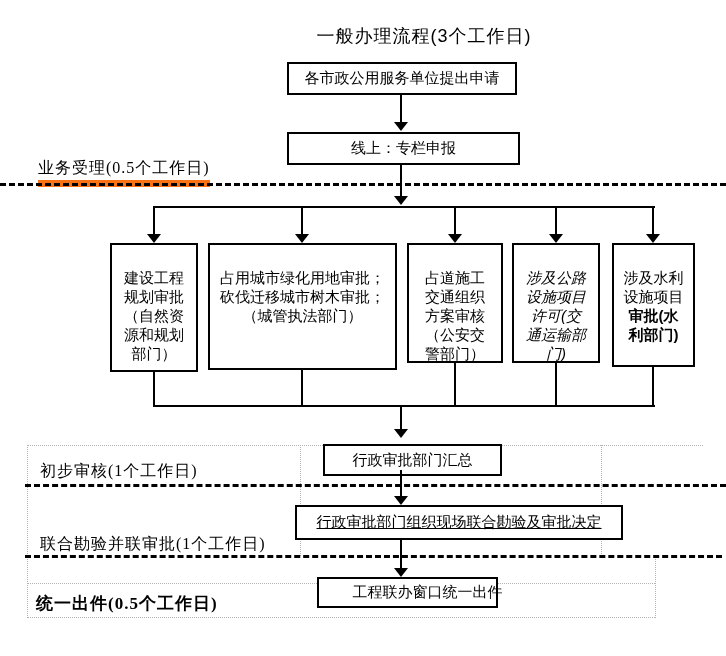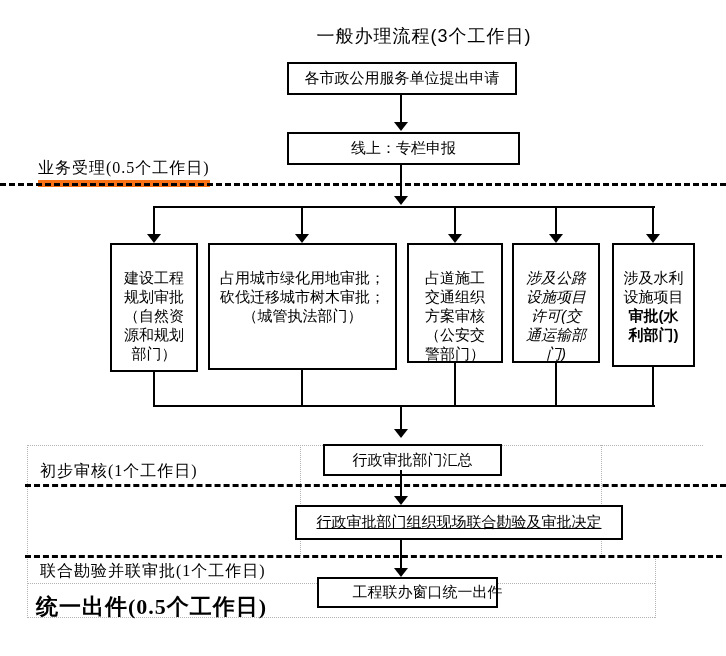--- a/index.html
+++ b/index.html
@@ -20,21 +20,21 @@
   .ln{position:absolute;background:#000;}
   .ah{position:absolute;width:0;height:0;border-left:7px solid transparent;border-right:7px solid transparent;border-top:9px solid #000;}
   .dash{position:absolute;height:0;border-top:3px dashed #000;}
   .dotH{position:absolute;height:0;border-top:1px dotted #b3b3b3;}
   .dotV{position:absolute;width:0;border-left:1px dotted #b3b3b3;}
   .stage{
     position:absolute;font-family:"Liberation Serif",serif;font-size:16px;
     white-space:nowrap;letter-spacing:1px;
   }
   .stage.u span{display:inline-block;border-bottom:7px solid #f97316;padding-bottom:1px;}
-  .stage.bold{font-weight:bold;font-size:22px;}
+  .stage.bold{font-weight:bold;font-size:17px;}
   .bold-part{font-weight:bold;}
 </style>
 </head>
 <body>
 
 <div class="canvas">
 
   <div class="dotH" style="left:27px;top:445px;width:676px;"></div>
   <div class="dotH" style="left:27px;top:583px;width:628px;"></div>
   <div class="dotH" style="left:27px;top:617px;width:628px;"></div>
@@ -127,21 +127,21 @@
   </div>
   <div class="dash" style="left:25px;top:484px;width:701px;"></div>
 
   <div class="ln" style="left:400px;top:470px;width:2px;height:26px;"></div>
   <div class="ah" style="left:394px;top:496px;"></div>
 
   <div class="box oneline" style="left:295px;top:505px;width:328px;height:35px;text-decoration:underline;">
     <span>行政审批部门组织现场联合勘验及审批决定</span>
   </div>
 
-  <div class="stage" style="left:40px;top:534px;margin-top:27px;">
+  <div class="stage" style="left:40px;top:534px;">
     <span>联合勘验并联审批(1个工作日)</span>
   </div>
   <div class="dash" style="left:25px;top:555px;width:697px;"></div>
 
   <div class="ln" style="left:400px;top:540px;width:2px;height:28px;"></div>
   <div class="ah" style="left:394px;top:568px;"></div>
 
   <div class="box oneline" style="left:317px;top:577px;width:181px;height:31px;padding-left:40px;">
     <span>工程联办窗口统一出件</span>
   </div>

